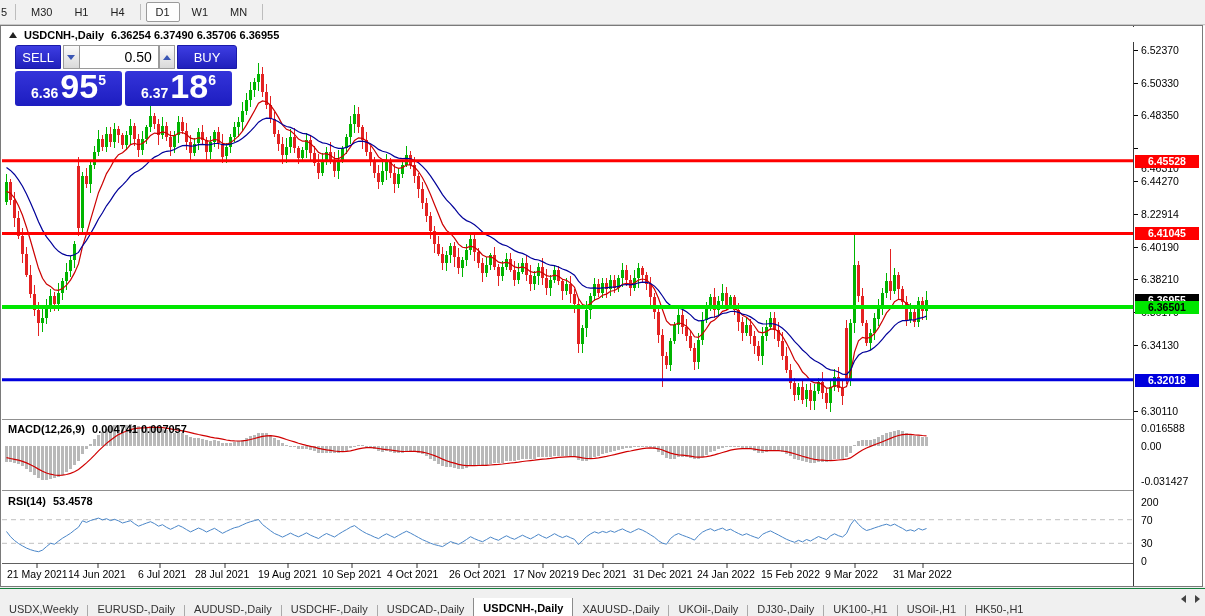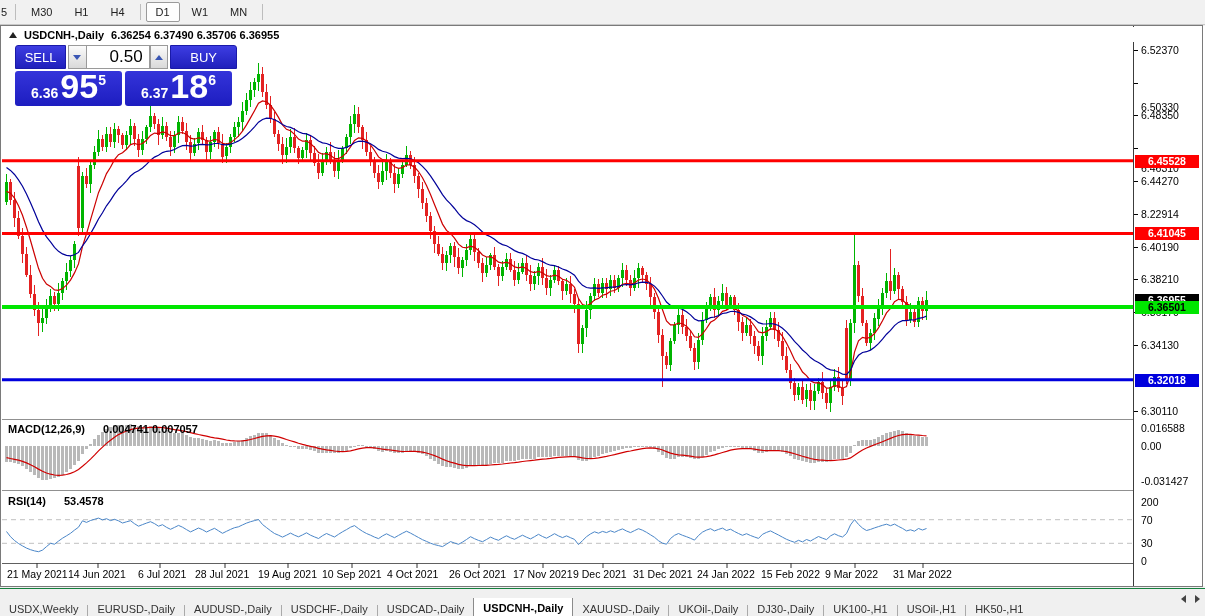--- a/index.html
+++ b/index.html
@@ -20,21 +20,21 @@
   #frame{position:absolute;left:0;top:25px;width:1201px;height:560px;border:1px solid #7a7a7a;
     pointer-events:none;z-index:9}
   #vline{position:absolute;left:1133px;top:26px;width:1px;height:560px;background:#3c3c3c;z-index:4}
   #titlebar{position:absolute;left:2px;top:27px;width:1129px;height:15px;background:#fff;
     font-size:11px;font-weight:700;color:#000;display:flex;align-items:center;gap:7px;z-index:5;padding-left:7px}
   #collapse-tri{width:0;height:0;border-left:4px solid transparent;border-right:4px solid transparent;
     border-bottom:6px solid #222}
   #chart-svg{position:absolute;left:2px;top:42px;z-index:1}
 
   
-  .indlabel{position:absolute;z-index:5;font-size:11px;font-weight:700;color:#000;display:flex;gap:18px}
+  .indlabel{position:absolute;z-index:5;font-size:11px;font-weight:700;color:#000;display:flex;gap:7px}
   #macd-label{left:8px;top:423px}
   #rsi-label{left:8px;top:495px}
 
   
   #axis{position:absolute;left:1134px;top:26px;width:71px;height:560px;background:#fff;z-index:5}
   .axlabel{position:absolute;left:7px;font-size:10.5px;color:#000;white-space:nowrap}
   .axtick{position:absolute;left:0;width:4px;height:1px;background:#000}
   .axtag{position:absolute;left:1px;font-size:10.5px;font-weight:700;padding:0 13px;height:13px;
     line-height:13px;white-space:nowrap;z-index:6}
 
@@ -48,22 +48,22 @@
   .opbtn{color:#fff;font-size:13px;font-weight:400;border:1px solid #1a1aa8;
     background:linear-gradient(#3d3de2,#2020bc);cursor:default}
   #sell-btn{width:52px;border-radius:3px 0 0 0}
   #buy-btn{width:68px;border-radius:0 3px 0 0;margin-left:2px}
   .spinbtn{width:17px;border:1px solid #9a9a9a;background:linear-gradient(#fbfbfb,#d9d9d9);
     display:flex;align-items:center;justify-content:center;margin-left:2px;cursor:default}
   .tri-dn{width:0;height:0;border-left:4px solid transparent;border-right:4px solid transparent;
     border-top:5px solid #3a56b4}
   .tri-up{width:0;height:0;border-left:4px solid transparent;border-right:4px solid transparent;
     border-bottom:5px solid #3a56b4}
-  #vol-input{width:56px;height:22px;border:1px solid #9a9a9a;border-left:none;font-size:17px;
-    text-align:right;padding:0 6px 0 0;font-family:"Liberation Sans",sans-serif;margin-right:0}
+  #vol-input{width:56px;height:22px;border:1px solid #9a9a9a;border-left:none;font-size:14px;
+    text-align:right;padding:0 6px 0 16px;font-family:"Liberation Sans",sans-serif;margin-right:0}
   #op-row2{display:flex;gap:3px;margin-top:2px}
   .pricebox{width:107px;height:35px;background:linear-gradient(#3434da,#1d1dc0);
     border-radius:3px;display:flex;align-items:baseline;justify-content:center;color:#fff;cursor:default}
   .pb-small{font-size:14px;font-weight:700;margin-right:2px}
   .pb-big{font-size:34px;font-weight:700;line-height:30px}
   .pb-sup{font-size:14px;font-weight:700;align-self:flex-start;margin-top:1px}
 
   
   #tabbar{position:absolute;left:0;top:588px;width:1205px;height:28px;background:#f0f0f0;
     border-top:1px solid #15803d;display:flex;align-items:flex-end}
@@ -874,21 +874,21 @@
         <span class="pb-big">18</span>
         <span class="pb-sup">6</span>
       </div>
     </div>
   </div>
 
   <div id="axis">
       <div class="axtick" style="top: 24px;"></div>
       <div class="axlabel" style="top: 18px;">6.52370</div>
       <div class="axtick" style="top: 57.048px;"></div>
-      <div class="axlabel" style="top: 51.048px; margin-top: 24px;">6.50330</div>
+      <div class="axlabel" style="top: 51.048px;">6.50330</div>
       <div class="axtick" style="top: 89.124px;"></div>
       <div class="axlabel" style="top: 83.124px;">6.48350</div>
       <div class="axtick" style="top: 122.172px;"></div>
       <div class="axlabel" style="top: 116.172px; margin-top: 20px;">6.46310</div>
       <div class="axtick" style="top: 155.22px;"></div>
       <div class="axlabel" style="top: 149.22px;">6.44270</div>
       <div class="axtick" style="top: 188.268px;"></div>
       <div class="axlabel" style="top: 182.268px;">8.22914</div>
       <div class="axtick" style="top: 221.316px;"></div>
       <div class="axlabel" style="top: 215.316px;">6.40190</div>

